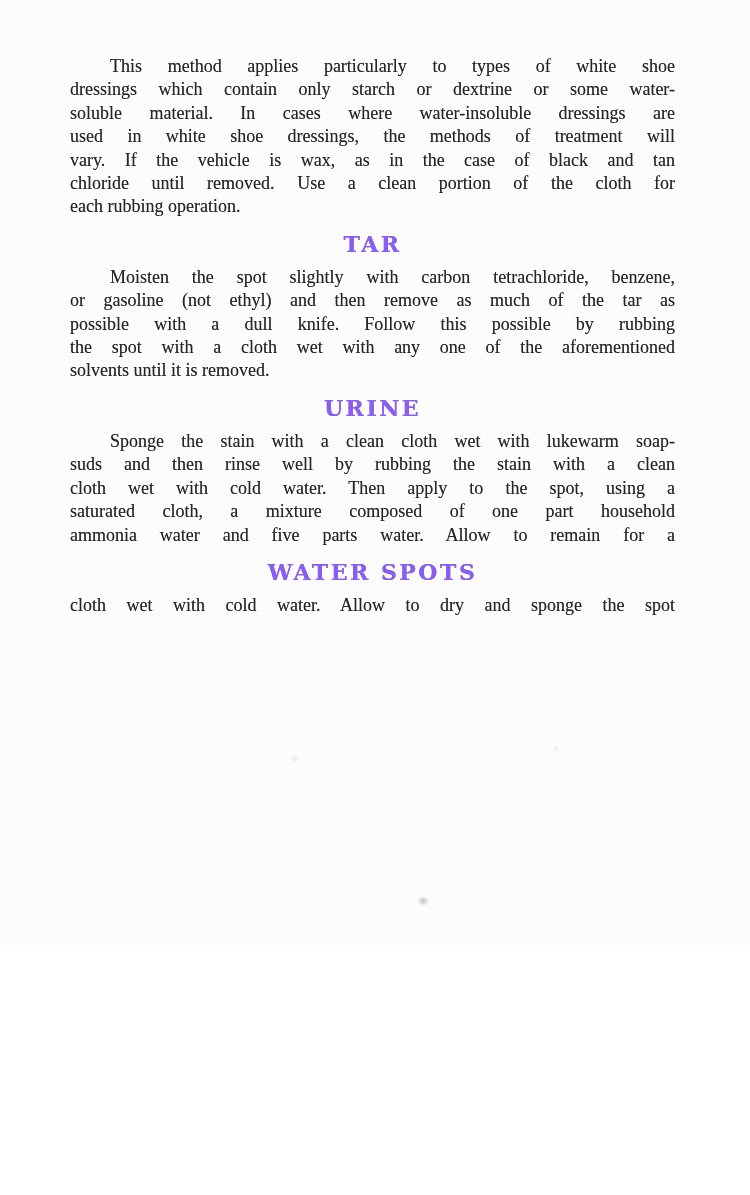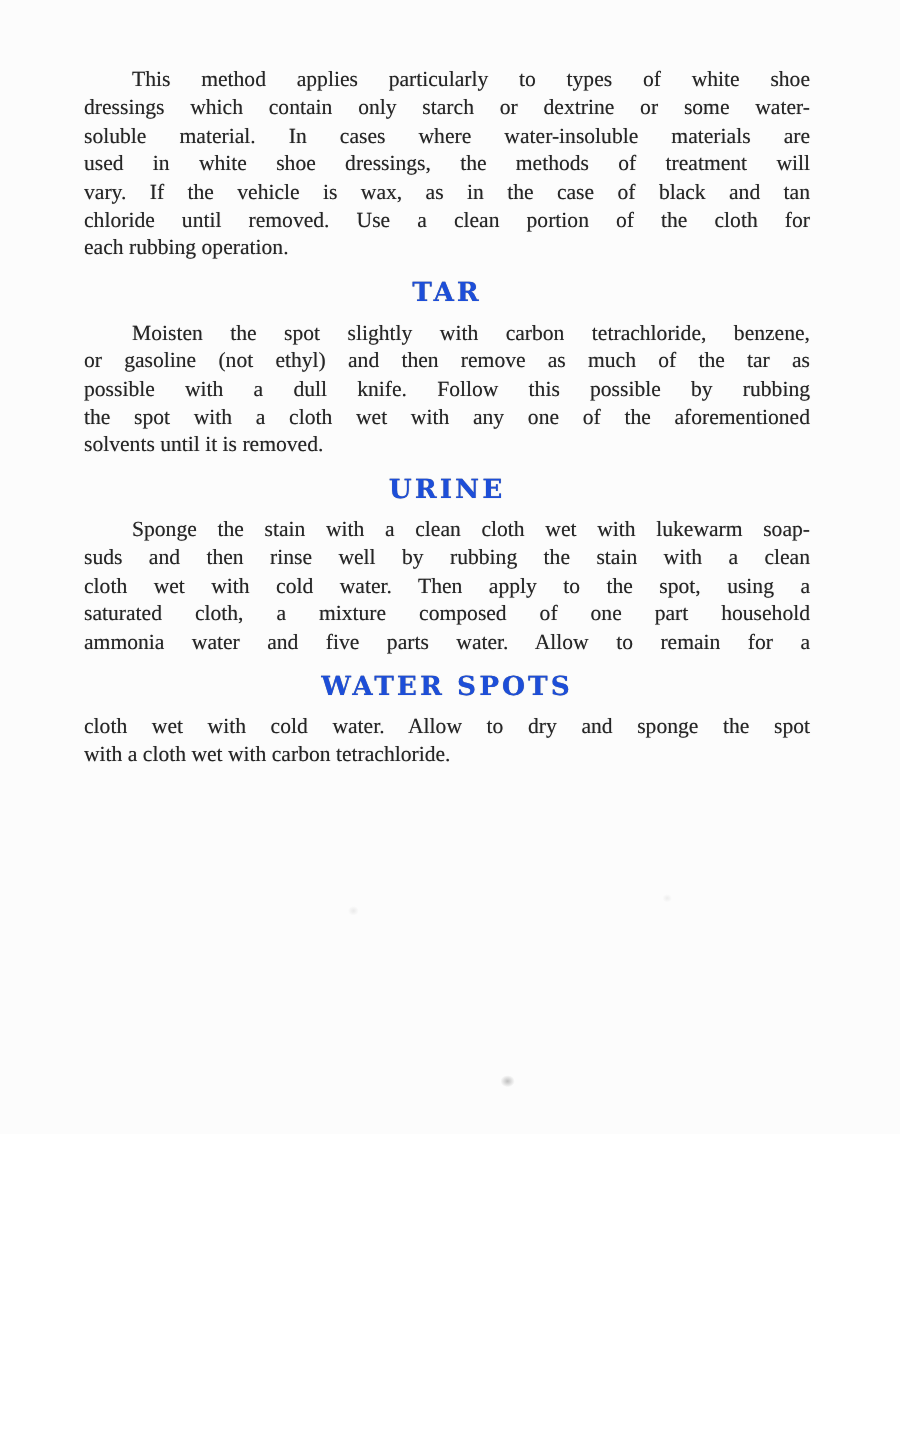--- a/index.html
+++ b/index.html
@@ -36,21 +36,21 @@
   }
   .line.first { text-indent: 40px; }
   .line.last { text-align-last: left; }
   .heading {
     font-family: "DejaVu Serif", serif;
     font-weight: bold;
     font-size: 22px;
     line-height: 25px;
     letter-spacing: 2.5px;
     text-align: center;
-    color: #1d4ed8;
+    color: #8b5cf6;
     text-shadow: 0 0 0.6px rgba(30, 30, 30, 0.6);
     margin: 13px 0 9px 0;
   }
   .page-footer {
     position: absolute;
     top: 1108px;
     left: 70px;
     width: 605px;
     text-align: center;
   }
@@ -82,21 +82,21 @@
 </style>
 </head>
 <body>
 
 <div class="page">
   <main class="content">
 
     <section class="para-block">
       <p class="line first">This method applies particularly to types of white shoe</p>
       <p class="line">dressings which contain only starch or dextrine or some water-</p>
-      <p class="line">soluble material. In cases where water-insoluble materials are</p>
+      <p class="line">soluble material. In cases where water-insoluble dressings are</p>
       <p class="line">used in white shoe dressings, the methods of treatment will</p>
       <p class="line">vary. If the vehicle is wax, as in the case of black and tan</p>
       <p class="line">chloride until removed. Use a clean portion of the cloth for</p>
       <p class="line last">each rubbing operation.</p>
     </section>
 
     <section class="para-block">
       <h2 class="heading">TAR</h2>
       <p class="line first">Moisten the spot slightly with carbon tetrachloride, benzene,</p>
       <p class="line">or gasoline (not ethyl) and then remove as much of the tar as</p>
@@ -110,21 +110,20 @@
       <p class="line first">Sponge the stain with a clean cloth wet with lukewarm soap-</p>
       <p class="line">suds and then rinse well by rubbing the stain with a clean</p>
       <p class="line">cloth wet with cold water. Then apply to the spot, using a</p>
       <p class="line">saturated cloth, a mixture composed of one part household</p>
       <p class="line">ammonia water and five parts water. Allow to remain for a</p>
     </section>
 
     <section class="para-block">
       <h2 class="heading">WATER SPOTS</h2>
       <p class="line">cloth wet with cold water. Allow to dry and sponge the spot</p>
-      <p class="line last">with a cloth wet with carbon tetrachloride.</p>
     </section>
 
   </main>
 
   <footer class="page-footer">
     <span class="page-number">• 35 •</span>
   </footer>
 
   <div class="speck speck-a"></div>
   <div class="speck speck-b"></div>

